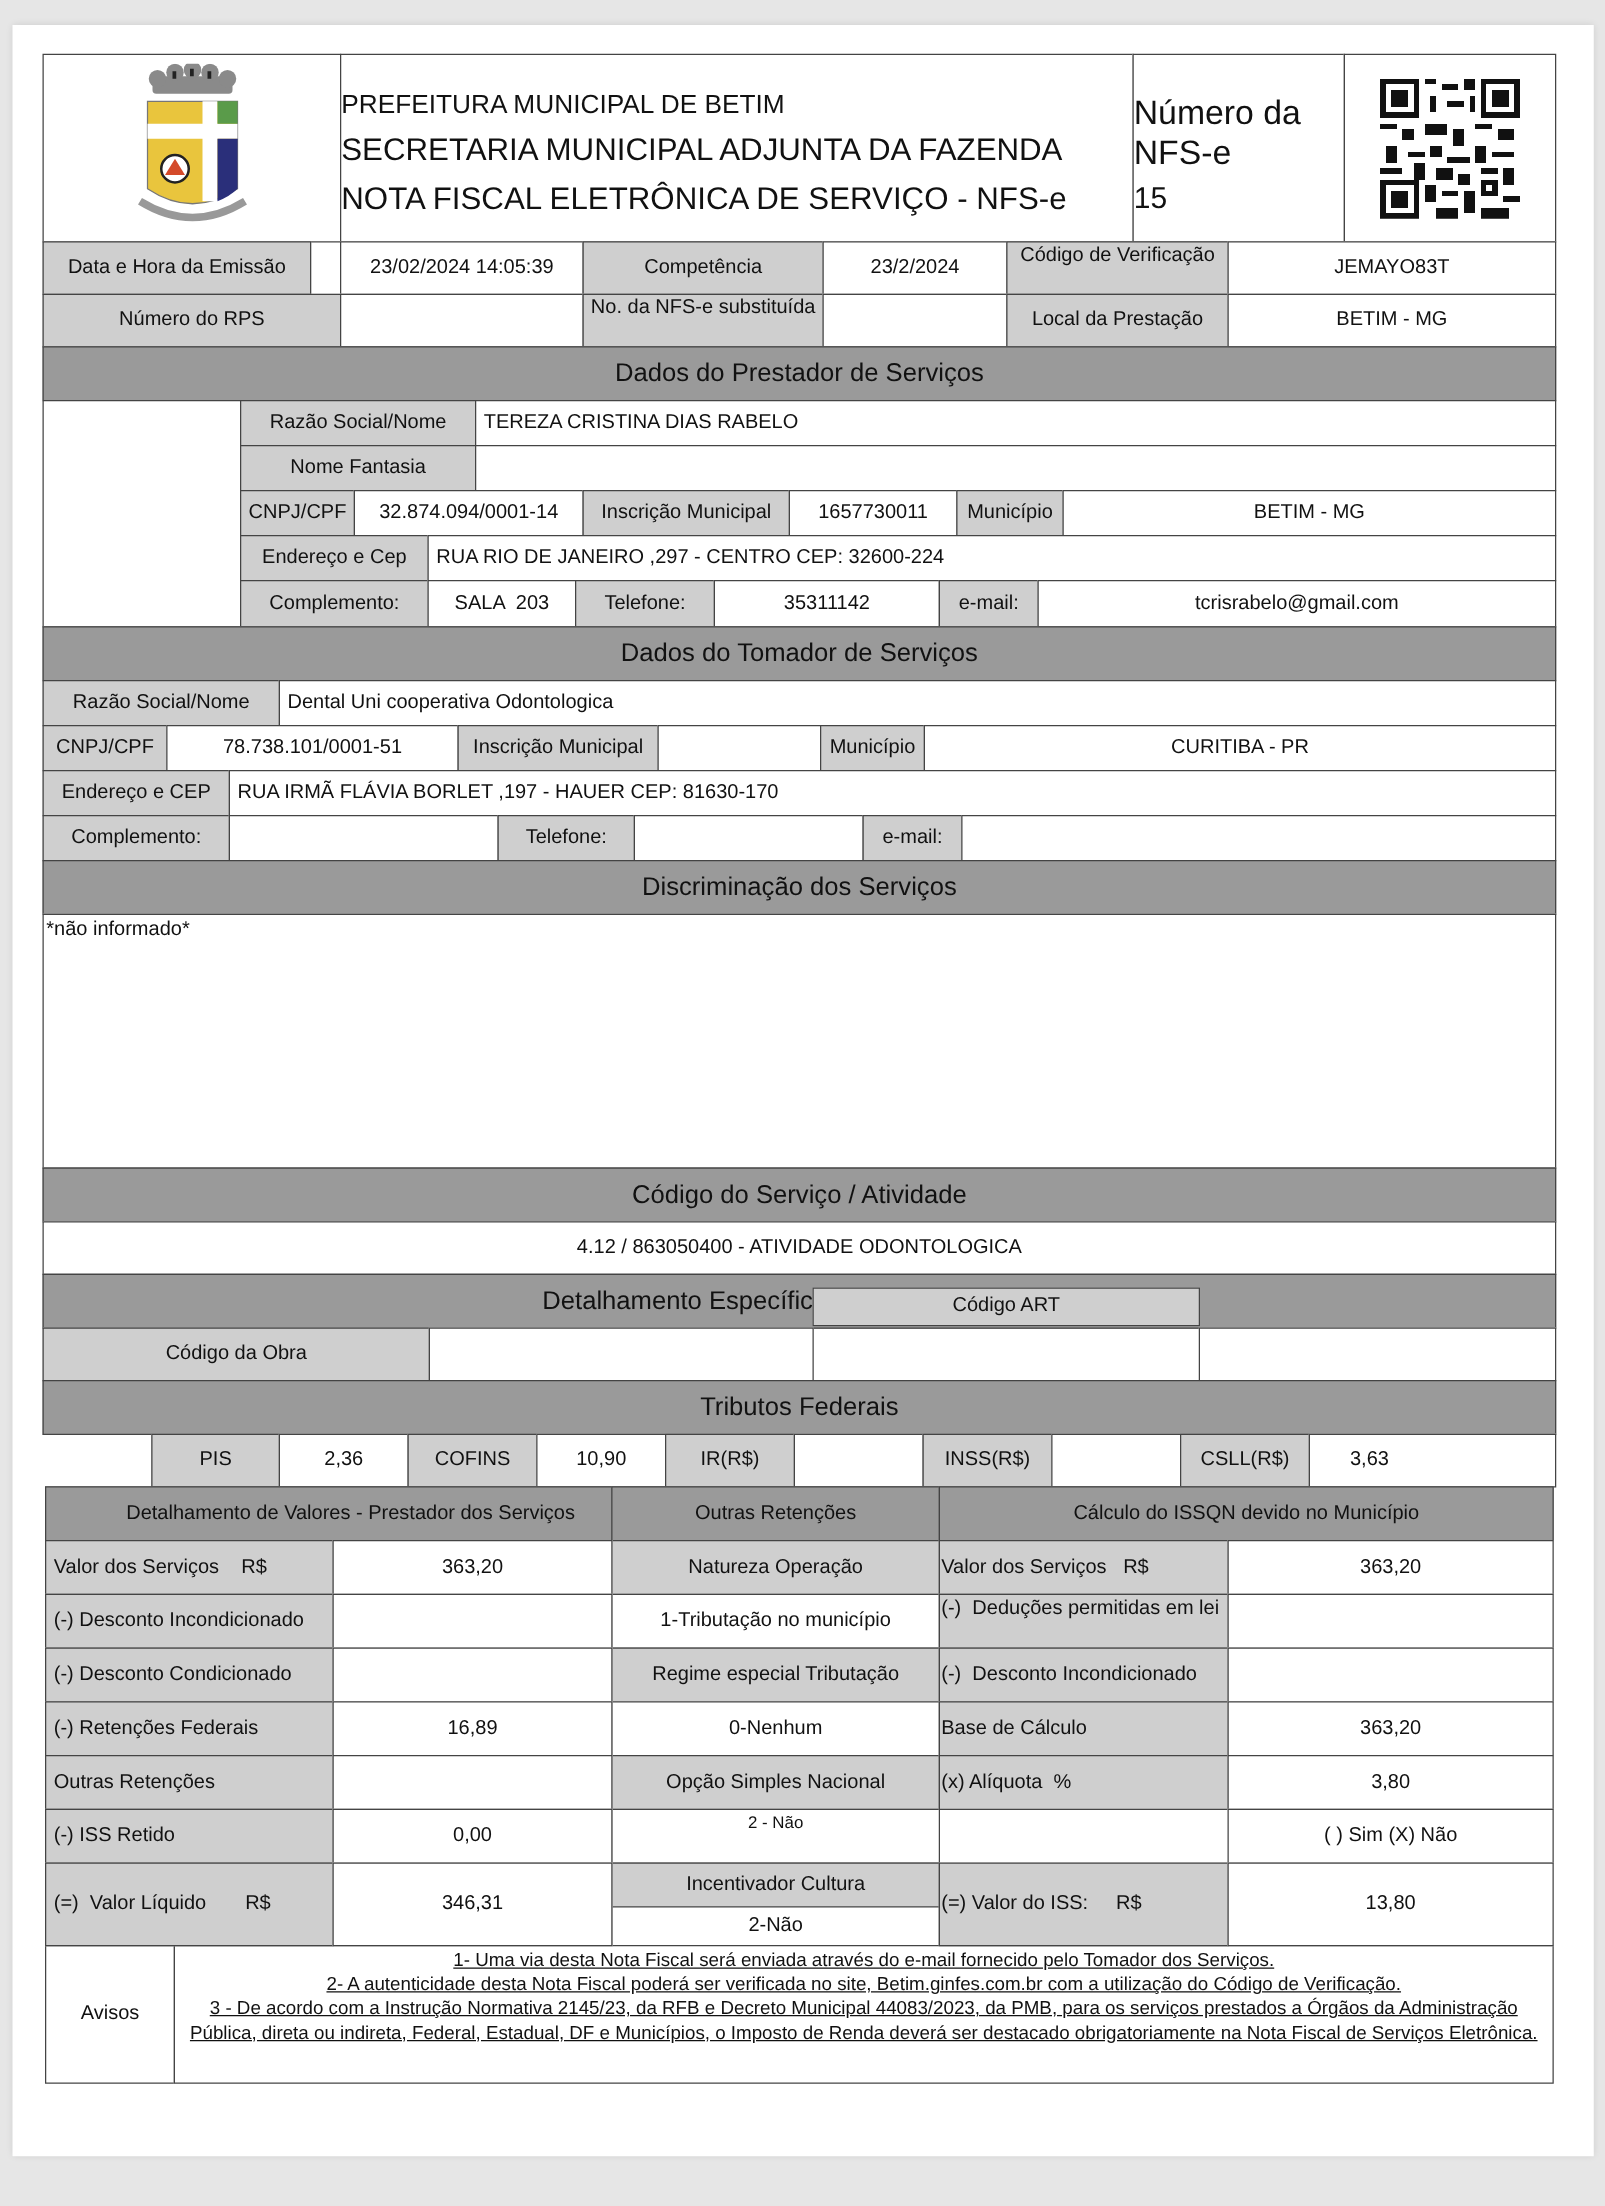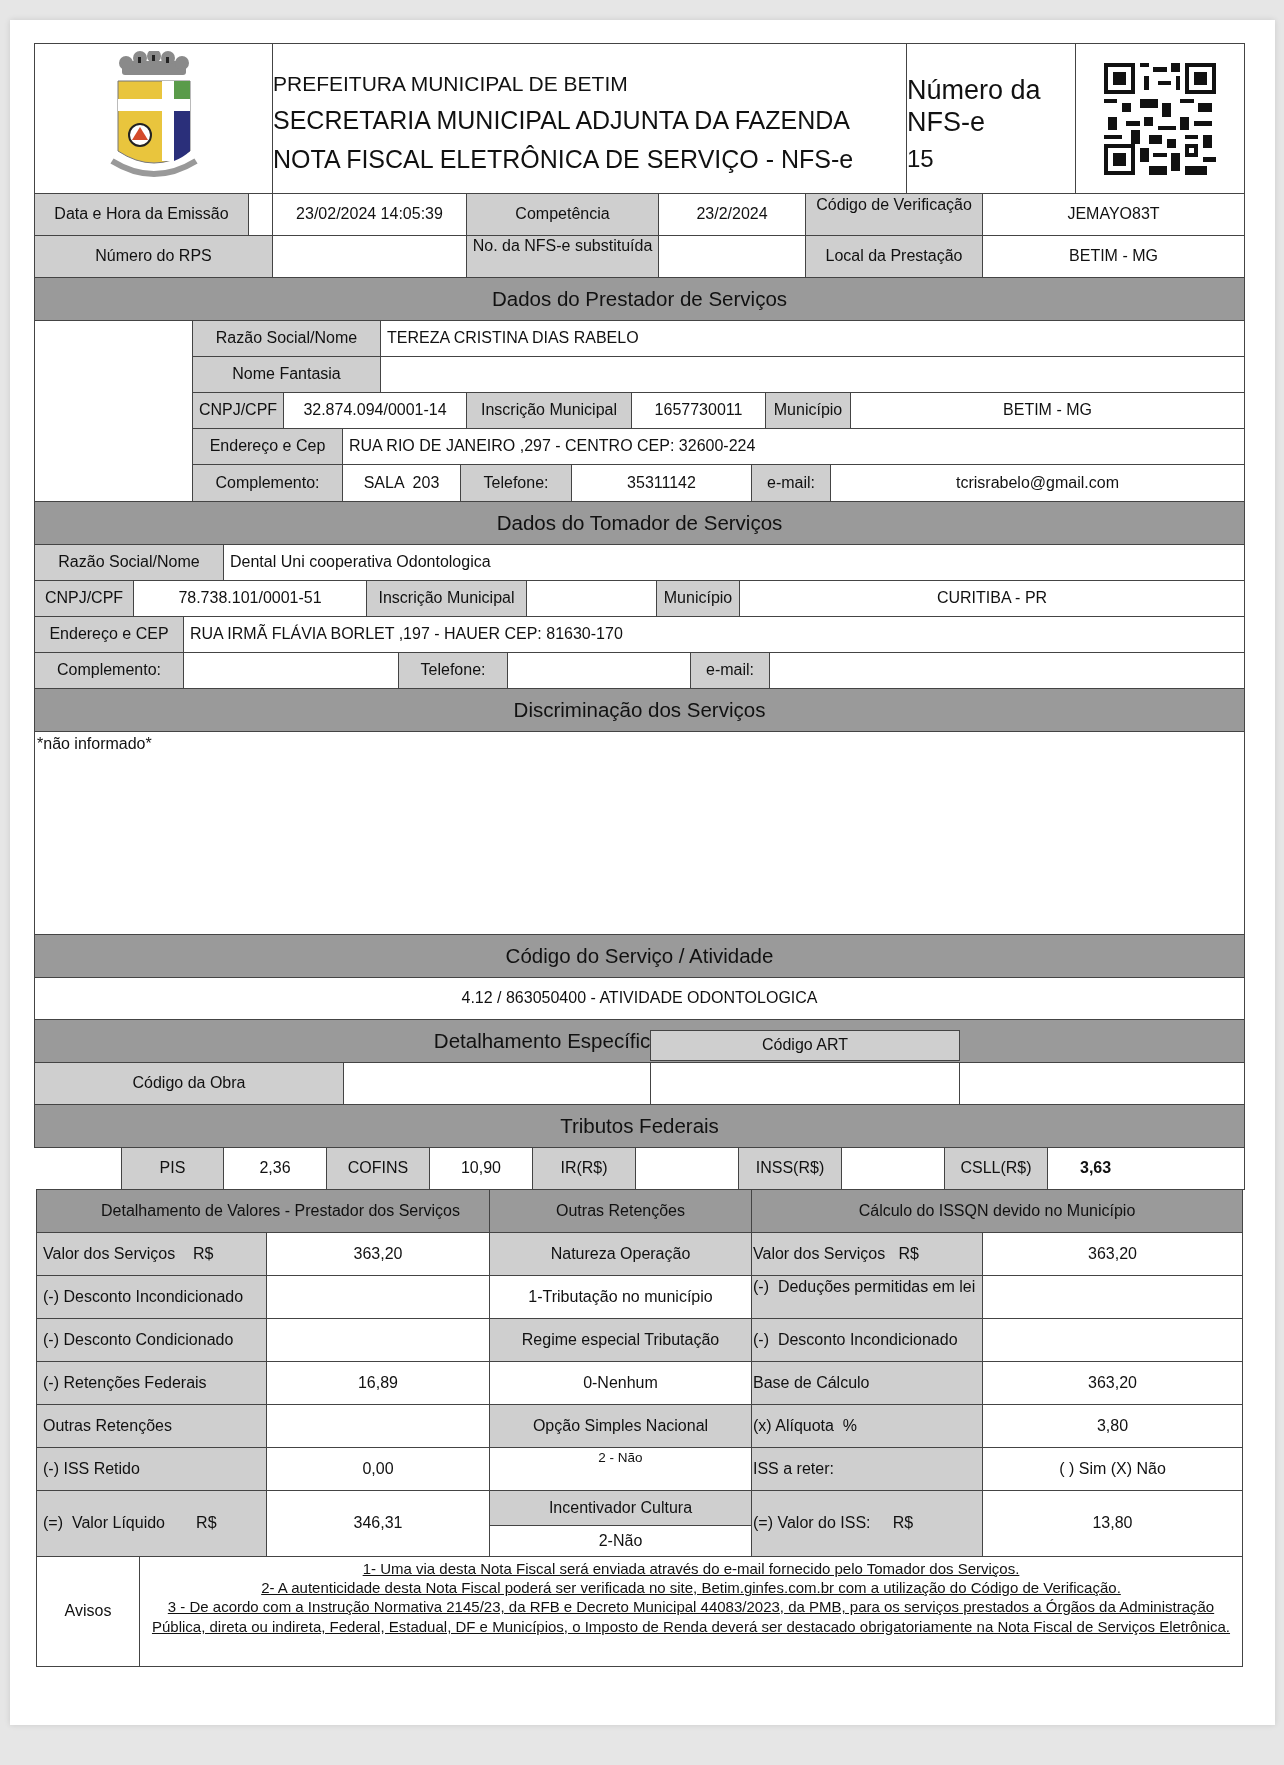--- a/index.html
+++ b/index.html
@@ -201,21 +201,21 @@
   <div class="c d" style="left:0;top:1061px;width:1211px;height:44px;">Tributos Federais</div>
   <div class="c g" style="left:87px;top:1104px;width:103px;height:43px;">PIS</div>
   <div class="c w" style="left:189px;top:1104px;width:104px;height:43px;">2,36</div>
   <div class="c g" style="left:292px;top:1104px;width:104px;height:43px;">COFINS</div>
   <div class="c w" style="left:395px;top:1104px;width:104px;height:43px;">10,90</div>
   <div class="c g" style="left:498px;top:1104px;width:104px;height:43px;">IR(R$)</div>
   <div class="c w" style="left:601px;top:1104px;width:104px;height:43px;"></div>
   <div class="c g" style="left:704px;top:1104px;width:104px;height:43px;">INSS(R$)</div>
   <div class="c w" style="left:807px;top:1104px;width:104px;height:43px;"></div>
   <div class="c g" style="left:910px;top:1104px;width:104px;height:43px;">CSLL(R$)</div>
-  <div class="c w l" style="left:1013px;top:1104px;width:198px;height:43px;padding-left:32px;font-weight:bold;">3,63</div>
+  <div class="c w l" style="left:1013px;top:1104px;width:198px;height:43px;padding-left:32px;">3,63</div>
 
   <div class="c d" style="left:2px;top:1146px;width:454px;height:44px;font-size:16px;padding-left:35px;">Detalhamento de Valores - Prestador dos Serviços</div>
   <div class="c d" style="left:455px;top:1146px;width:263px;height:44px;font-size:16px;">Outras Retenções</div>
   <div class="c d" style="left:717px;top:1146px;width:492px;height:44px;font-size:16px;">Cálculo do ISSQN devido no Município</div>
 
   <div id="left-col"></div>
   <div id="right-col"></div>
 
   <div class="c g" style="left:455px;top:1189px;width:263px;height:44px;">Natureza Operação</div>
   <div class="c w" style="left:455px;top:1232px;width:263px;height:44px;">1-Tributação no município</div>
@@ -250,18 +250,17 @@
       <div class="c g l" style="left: 717px; top: 1189px; width: 232px; height: 44px; white-space: pre; padding-left: 1px;">Valor dos Serviços   R$</div>
       <div class="c w" style="left: 948px; top: 1189px; width: 261px; height: 44px;">363,20</div>
       <div class="c g l top" style="left: 717px; top: 1232px; width: 232px; height: 44px; white-space: pre; padding-left: 1px;">(-)  Deduções permitidas em lei</div>
       <div class="c w" style="left: 948px; top: 1232px; width: 261px; height: 44px;"></div>
       <div class="c g l" style="left: 717px; top: 1275px; width: 232px; height: 44px; white-space: pre; padding-left: 1px;">(-)  Desconto Incondicionado</div>
       <div class="c w" style="left: 948px; top: 1275px; width: 261px; height: 44px;"></div>
       <div class="c g l" style="left: 717px; top: 1318px; width: 232px; height: 44px; white-space: pre; padding-left: 1px;">Base de Cálculo</div>
       <div class="c w" style="left: 948px; top: 1318px; width: 261px; height: 44px;">363,20</div>
       <div class="c g l" style="left: 717px; top: 1361px; width: 232px; height: 44px; white-space: pre; padding-left: 1px;">(x) Alíquota  %</div>
       <div class="c w" style="left: 948px; top: 1361px; width: 261px; height: 44px;">3,80</div>
-      <div class="c g l" style="left: 717px; top: 1404px; width: 232px; height: 44px; white-space: pre; padding-left: 1px;">ISS a reter:</div>
       <div class="c g l" style="left: 717px; top: 1447px; width: 232px; height: 67px; white-space: pre; padding-left: 1px;">(=) Valor do ISS:     R$</div>
       <div class="c w" style="left: 948px; top: 1404px; width: 261px; height: 44px;">( ) Sim (X) Não</div>
       <div class="c w" style="left: 948px; top: 1447px; width: 261px; height: 67px;">13,80</div>
     </div>
 </div>
 
 </body></html>

